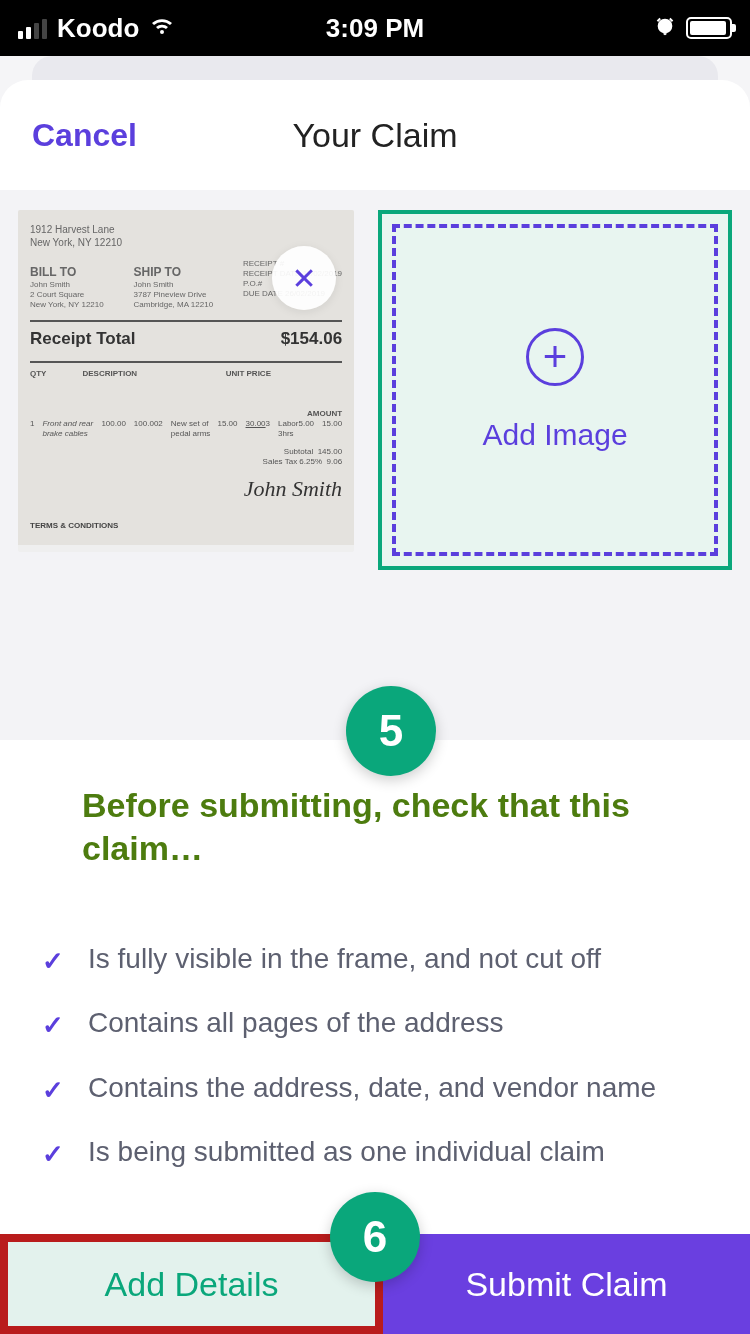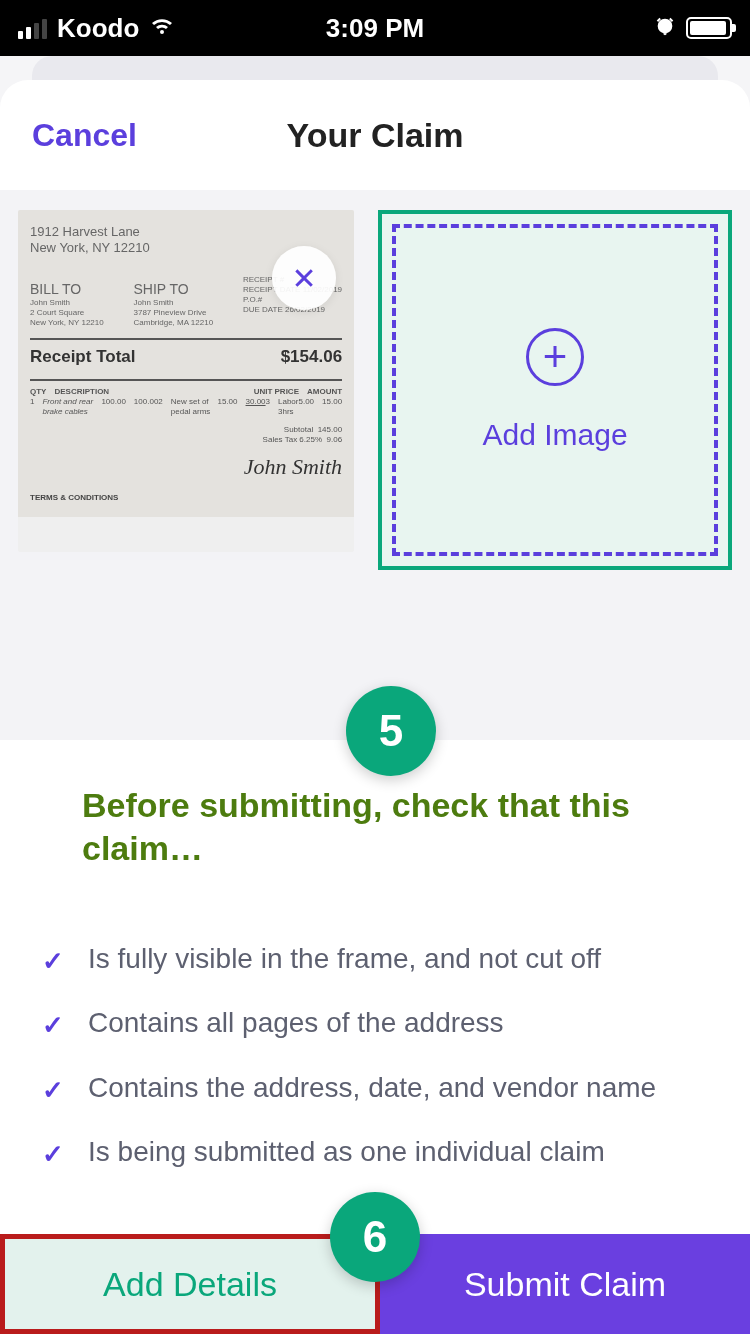--- a/index.html
+++ b/index.html
@@ -22,57 +22,57 @@
   .battery::after { content:""; position:absolute; right:-6px; top:5px; width:4px; height:8px; background:#fff; border-radius:0 2px 2px 0; }
   .battery-fill { position:absolute; left:2px; top:2px; bottom:2px; width: 36px; background:#fff; border-radius:2px; }
 
   
   .bg-sheet { position: absolute; top: 56px; left: 32px; right: 32px; height: 40px; background: #e9e9ee; border-radius: 20px 20px 0 0; }
 
   
   .modal { position: absolute; top: 80px; left: 0; right: 0; bottom: 0; background: #fff; border-radius: 28px 28px 0 0; display: flex; flex-direction: column; }
   .modal-header { height: 110px; display: flex; align-items: center; justify-content: center; position: relative; border-bottom: 0; }
   .cancel-btn { position: absolute; left: 32px; color: #5b3fdd; font-size: 32px; background: none; border: none; font-family: inherit; font-weight: bold; }
-  .modal-title { font-size: 34px; font-weight: 700; color: #222; }
+  .modal-title { font-size: 34px; font-weight: 400; color: #222; }
 
   
   .gallery { background: #f3f3f6; padding: 20px 18px 170px 18px; display: flex; gap: 24px; position: relative; }
   .thumb { width: 342px; height: 342px; position: relative; background: #efefef; border-radius: 2px; overflow: hidden; }
   .thumb-receipt { background: #e4e2de; font-size: 10px; color: #555; padding: 14px 12px; line-height: 1.25; }
-  .thumb-receipt .addr { font-size: 13px; margin-bottom: 18px; color:#666;}
+  .thumb-receipt .addr { font-size: 10px; margin-bottom: 10px; color:#666;}
   .thumb-receipt .row3 { display:flex; justify-content:space-between; font-size:8px; color:#666; }
-  .thumb-receipt .hdrs { display:flex; justify-content:space-between; font-weight:400; font-size:14px; margin-top:6px;}
+  .thumb-receipt .hdrs { display:flex; justify-content:space-between; font-weight:700; font-size:12px; margin-top:6px;}
   .thumb-receipt hr { border:none; border-top:2px solid #555; margin:10px 0 6px; }
   .thumb-receipt .total { display:flex; justify-content:space-between; font-weight:800; font-size:17px; color:#333; margin:6px 0 12px;}
   .thumb-receipt .tbl { font-size:8px; color:#555; }
   .thumb-receipt .tbl div { display:flex; justify-content:space-between; }
   .thumb-receipt .totals-small { font-size:8px; text-align:right; margin-top:8px; color:#555;}
   .thumb-receipt .sig { font-family: cursive; font-size:22px; color:#333; text-align:right; margin-top:8px; font-style:italic;}
-  .thumb-receipt .terms { font-size:8px; font-weight:700; margin-top:12px; color:#444;}
+  .thumb-receipt .terms { font-size:8px; font-weight:700; margin-top:18px; color:#444;}
   .thumb-close { position:absolute; top:36px; right:18px; width:64px; height:64px; border-radius:50%; background:rgba(255,255,255,0.92); display:flex; align-items:center; justify-content:center; color:#5b3fdd; font-size:30px; font-weight:300; box-shadow:0 2px 10px rgba(0,0,0,0.08);}
 
   .add-tile { width: 360px; height: 360px; border: 4px solid #0aa77b; background: #e8f5f0; position: relative; display:flex; align-items:center; justify-content:center;}
   .add-tile-inner { position:absolute; inset:10px; border: 4px dashed #5b3fdd; display:flex; flex-direction:column; align-items:center; justify-content:center; gap:32px;}
   .plus-circle { width:58px; height:58px; border:3px solid #5b3fdd; border-radius:50%; display:flex; align-items:center; justify-content:center; color:#5b3fdd; font-size:42px; font-weight:200; line-height:0;}
   .add-label { color:#5b3fdd; font-size:30px; }
 
   .step-badge { position:absolute; width:90px; height:90px; border-radius:50%; background:#0aa77b; color:#fff; display:flex; align-items:center; justify-content:center; font-size:44px; font-weight:800; box-shadow:0 4px 14px rgba(0,0,0,0.2); z-index:5;}
   .badge-5 { left: 346px; top: 496px; }
 
   
   .checklist-wrap { background:#fff; flex:1; padding: 44px 42px 0 42px; }
   .check-title { font-size:34px; font-weight:700; color:#4d7c0f; line-height:1.25; margin: 0 40px 60px 40px; }
   .check-list { list-style:none; }
   .check-list li { display:flex; align-items:flex-start; gap:18px; padding: 14px 0; font-size:28px; color:#5d6070; }
   .check-icon { color:#5b3fdd; font-size:26px; flex:0 0 28px; line-height:1.4; font-weight:900;}
 
   
   .actions { position:absolute; left:0; right:0; bottom:0; height:100px; display:flex; }
   .btn { flex:1; display:flex; align-items:center; justify-content:center; font-size:34px; font-family:inherit; border:none; }
-  .btn-details { background:#e3f2ed; color:#0aa77b; border:5px solid #b91c1c; }
+  .btn-details { background:#e3f2ed; color:#0aa77b; border:8px solid #b91c1c; }
   .btn-submit { background:#6a3fe0; color:#fff; }
   .badge-6 { left:50%; transform:translateX(-50%); bottom:52px; }
 </style>
 </head>
 <body>
 
 <div class="root">
 
   <div class="statusbar">
     <div class="status-left">
@@ -141,25 +141,25 @@
               <div><span>DUE DATE</span> <span>26/02/2019</span></div>
             </div>
           </div>
           <hr>
           <div class="total">
             <span>Receipt Total</span>
             <span>$154.06</span>
           </div>
           <hr>
           <div class="tbl">
-            <div style="font-weight:700;">
+            <div style="font-weight:700;gap:28px;">
               <span>QTY</span>
               <span style="flex:1;padding-left:8px;">DESCRIPTION</span>
               <span>UNIT PRICE</span>
-              <span style="padding-left:8px;">AMOUNT</span>
+              <span style="padding-left:8px;margin-top:40px;">AMOUNT</span>
             </div>
             <div id="receipt-rows">
                 <div>
                   <span>1</span>
                   <span style="flex:1;padding-left:8px;font-style:italic;">Front and rear brake cables</span>
                   <span>100.00</span>
                   <span style="padding-left:8px;">100.00</span>
                 </div>
                 <div>
                   <span>2</span>

